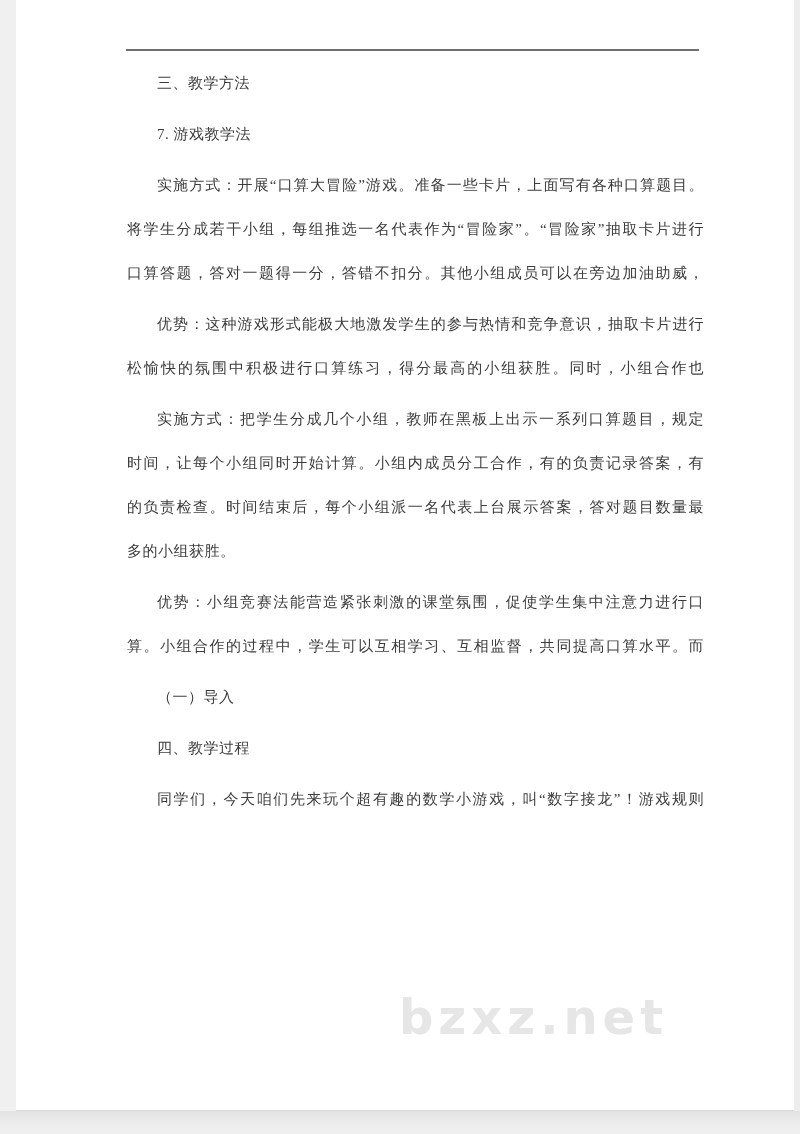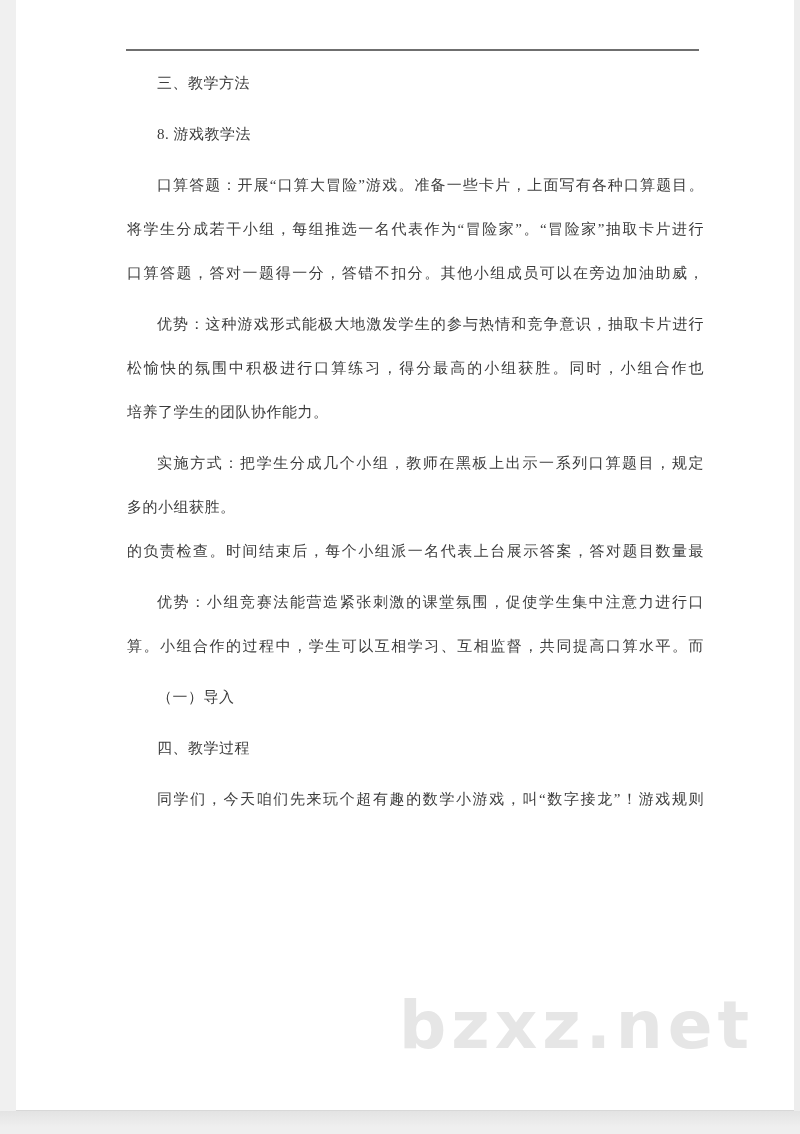--- a/index.html
+++ b/index.html
@@ -69,21 +69,21 @@
   .full {
     text-align: justify;
     text-align-last: justify;
   }
   .watermark {
     position: absolute;
     left: 383px;
     top: 993px;
     font-family: "DejaVu Sans", sans-serif;
     font-weight: 700;
-    font-size: 66px;
+    font-size: 48px;
     line-height: 1;
     letter-spacing: 5px;
     color: #e6e6e6;
     user-select: none;
   }
 </style>
 </head>
 <body>
 
 <div class="viewer">
@@ -92,40 +92,40 @@
 
     <div class="header-rule"></div>
 
     <div class="content">
 
       <div class="block">
         <div class="tline indent">三、教学方法</div>
       </div>
 
       <div class="block">
-        <div class="tline indent">8. 游戏教学法</div>
+        <div class="tline indent">7. 游戏教学法</div>
       </div>
 
       <div class="block">
-        <div class="tline indent full">口算答题：开展“口算大冒险”游戏。准备一些卡片，上面写有各种口算题目。</div>
+        <div class="tline indent full">实施方式：开展“口算大冒险”游戏。准备一些卡片，上面写有各种口算题目。</div>
         <div class="tline full">将学生分成若干小组，每组推选一名代表作为“冒险家”。“冒险家”抽取卡片进行</div>
         <div class="tline full">口算答题，答对一题得一分，答错不扣分。其他小组成员可以在旁边加油助威，</div>
       </div>
 
       <div class="block">
         <div class="tline indent full">优势：这种游戏形式能极大地激发学生的参与热情和竞争意识，抽取卡片进行</div>
         <div class="tline full">松愉快的氛围中积极进行口算练习，得分最高的小组获胜。同时，小组合作也</div>
-        <div class="tline">培养了学生的团队协作能力。</div>
       </div>
 
 
       <div class="block">
         <div class="tline indent full">实施方式：把学生分成几个小组，教师在黑板上出示一系列口算题目，规定</div>
+        <div class="tline full">时间，让每个小组同时开始计算。小组内成员分工合作，有的负责记录答案，有</div>
+        <div class="tline full">的负责检查。时间结束后，每个小组派一名代表上台展示答案，答对题目数量最</div>
         <div class="tline">多的小组获胜。</div>
-        <div class="tline full">的负责检查。时间结束后，每个小组派一名代表上台展示答案，答对题目数量最</div>
       </div>
 
       <div class="block">
         <div class="tline indent full">优势：小组竞赛法能营造紧张刺激的课堂氛围，促使学生集中注意力进行口</div>
         <div class="tline full">算。小组合作的过程中，学生可以互相学习、互相监督，共同提高口算水平。而</div>
       </div>
 
       <div class="block">
         <div class="tline indent">（一）导入</div>
       </div>

